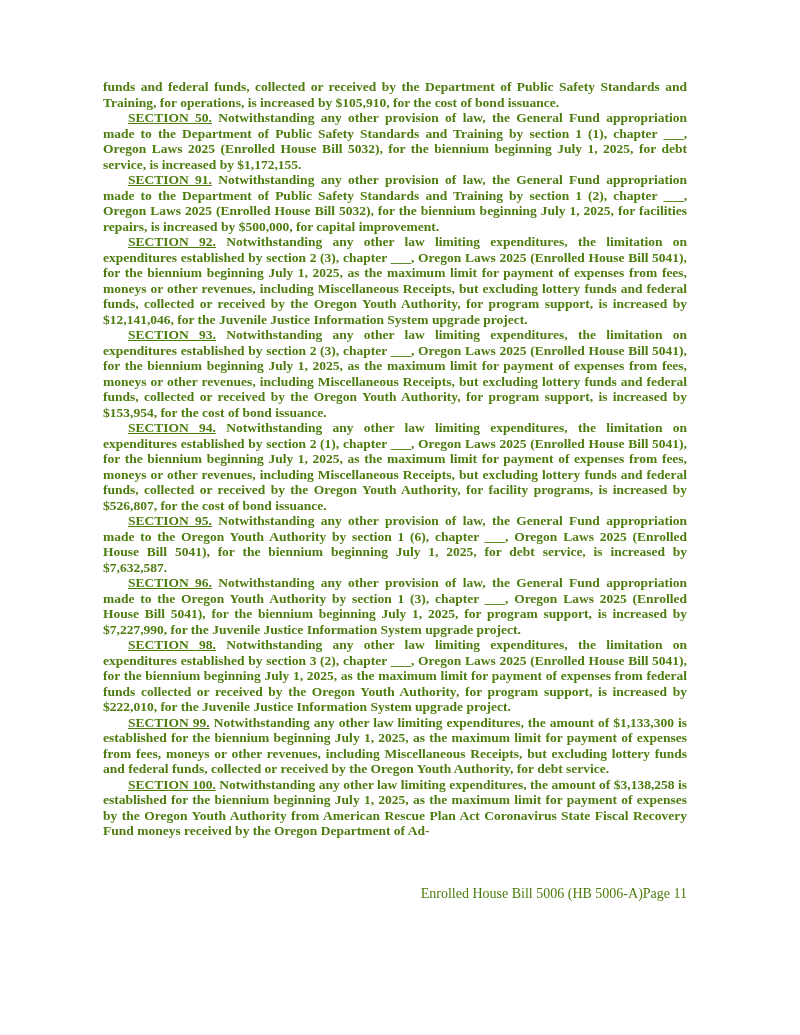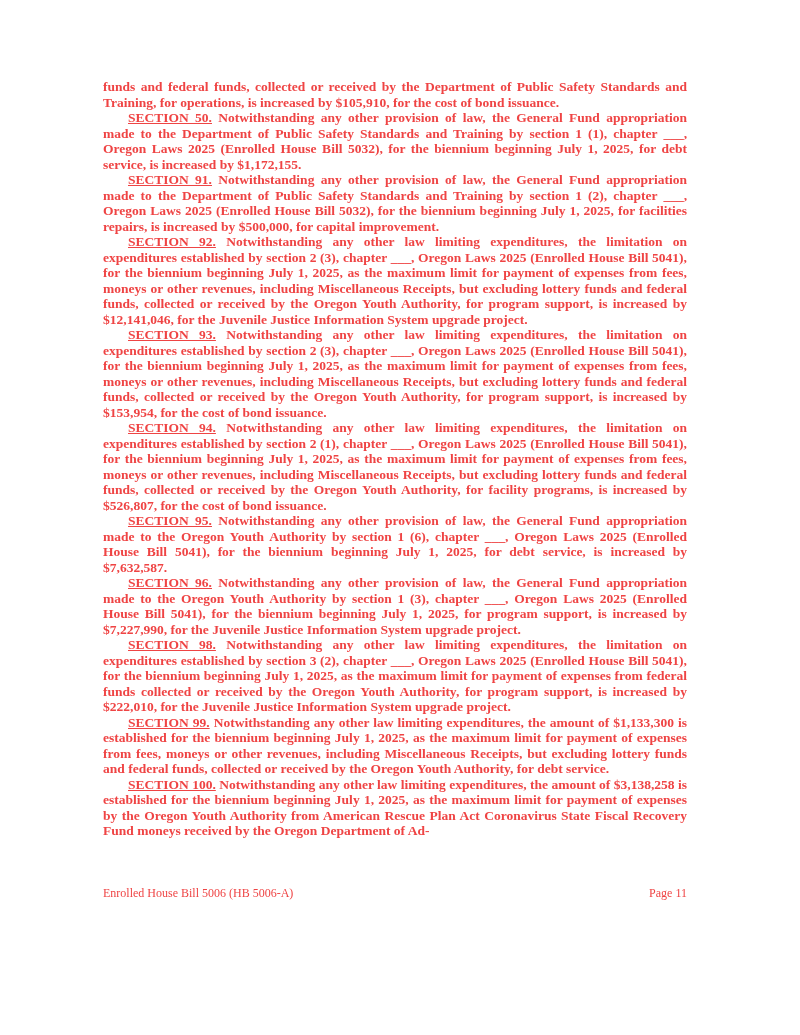--- a/index.html
+++ b/index.html
@@ -7,21 +7,21 @@
     padding: 0;
     background: #ffffff;
   }
   .page {
     position: relative;
     width: 800px;
     height: 1035px;
     background: #ffffff;
     overflow: hidden;
     font-family: "Liberation Serif", "DejaVu Serif", serif;
-    color: #ef4444;
+    color: #4d7c0f;
   }
   .doc-body {
     position: absolute;
     left: 103px;
     top: 79px;
     width: 584px;
     font-size: 13.5px;
     line-height: 15.5px;
     font-weight: 700;
     text-align: justify;
@@ -39,22 +39,22 @@
   }
   .para.note .text {
     font-weight: 400;
   }
   .footer {
     position: absolute;
     left: 103px;
     top: 886px;
     width: 584px;
     display: flex;
-    justify-content: space-between;
-    font-size: 12px;
+    justify-content: flex-end;
+    font-size: 14px;
     line-height: 15px;
     font-weight: 400;
   }
 </style>
 </head>
 <body>
 
 <div class="page">
   <div class="doc-body" id="doc-body">
       <p class="para continuation"><span class="text">funds and federal funds, collected or received by the Department of Public Safety Standards and Training, for operations, is increased by $105,910, for the cost of bond issuance.</span></p>

